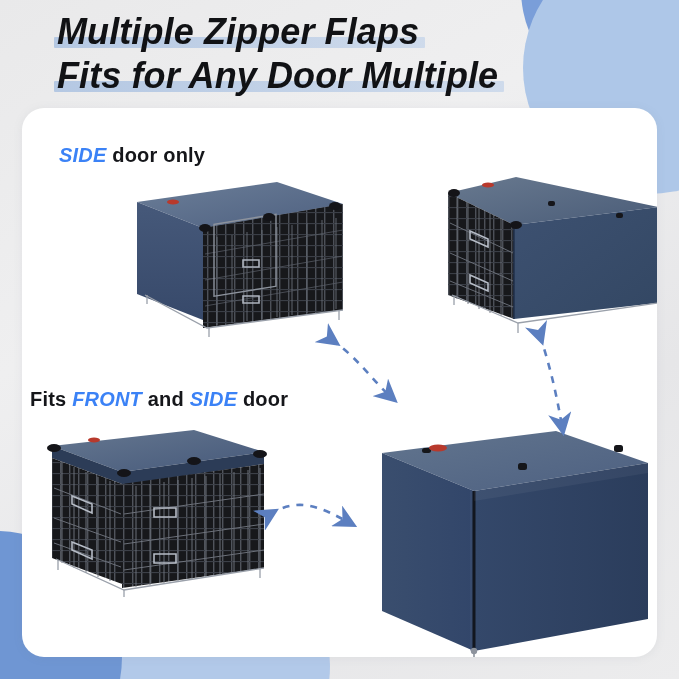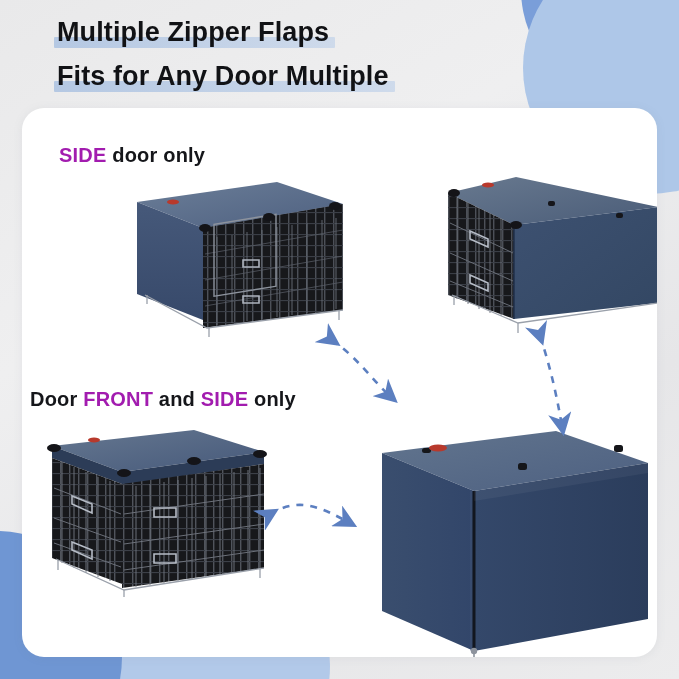--- a/index.html
+++ b/index.html
@@ -44,30 +44,30 @@
   
   .headline{position:absolute;left:57px;top:12px;width:560px;}
   .hl-line{position:relative;display:inline-block;margin:0 0 4px 0;}
   .hl-line .band{
     position:absolute;left:-3px;right:-6px;bottom:4px;height:11px;
     background:linear-gradient(90deg,rgba(176,197,226,.92),rgba(196,212,234,.75));
     border-radius:1px;
   }
   .hl-line .txt{
     position:relative;
-    font-size:27px;font-weight:bold;color:#111215;letter-spacing:.1px;
-    white-space:nowrap;line-height:40px;
+    font-size:36px;font-weight:bold;color:#111215;letter-spacing:.1px;
+    white-space:nowrap;line-height:40px;font-style:italic;
   }
 
   
   .plabel{
     position:absolute;font-size:20px;font-weight:bold;color:#15161a;
     white-space:nowrap;letter-spacing:.2px;
   }
-  .plabel .hi{color:#a21caf;}
+  .plabel .hi{color:#3b82f6;font-style:italic;}
   .lbl-side{left:37px;top:36px;}
   .lbl-front{left:418px;top:32px;}
   .lbl-both{left:8px;top:280px;}
 
   
   .scene{position:absolute;}
   .s1{left:95px;top:60px;width:230px;height:170px;}
   .s2{left:408px;top:55px;width:232px;height:172px;}
   .s3{left:2px;top:310px;width:250px;height:180px;}
   .s4{left:348px;top:315px;width:288px;height:235px;}
@@ -100,21 +100,21 @@
   </div>
 
   <div class="card">
 
     <div class="plabel lbl-side">
       <span class="hi">SIDE</span><span> door only</span>
     </div>
 
 
     <div class="plabel lbl-both">
-      <span>Door </span><span class="hi">FRONT</span><span> and </span><span class="hi">SIDE</span><span> only</span>
+      <span>Fits </span><span class="hi">FRONT</span><span> and </span><span class="hi">SIDE</span><span> door</span>
     </div>
 
     <div class="scene s1">
       <svg viewBox="0 0 230 170">
         <defs>
           <linearGradient id="topA" x1="0" y1="0" x2="1" y2="1">
             <stop offset="0" stop-color="#6b7e98"></stop>
               <stop offset="1" stop-color="#4e6080"></stop>
           </linearGradient>
           <linearGradient id="leftA" x1="0" y1="0" x2="0" y2="1">

